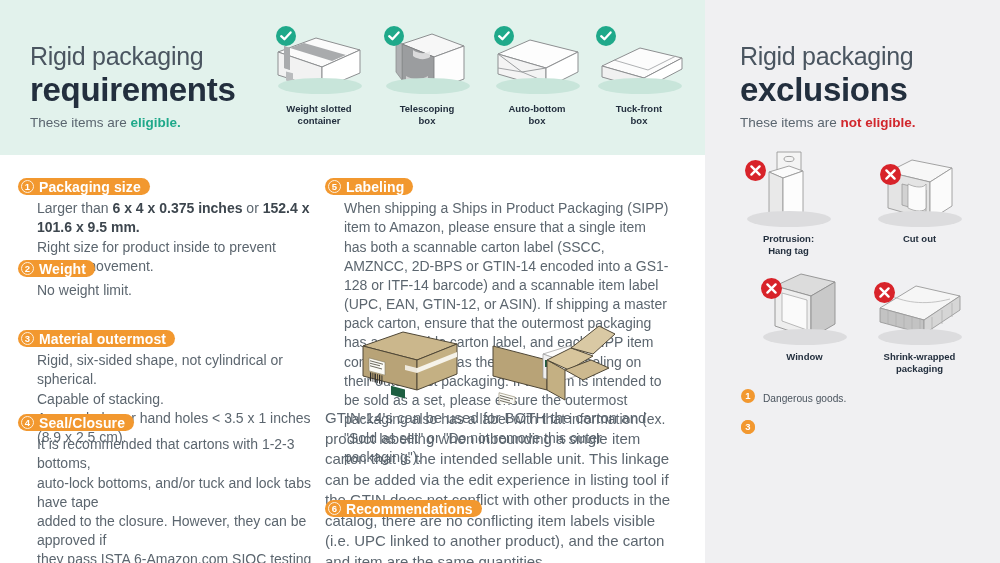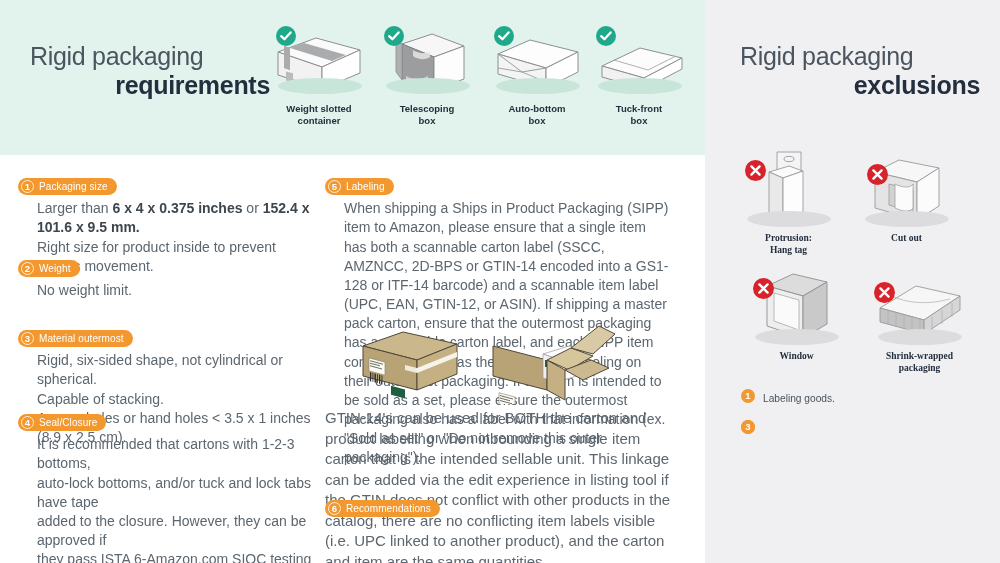--- a/index.html
+++ b/index.html
@@ -12,21 +12,21 @@
   #root { position: relative; width: 956px; height: 563px; background:#701a75; }
 
   
   #left-panel { position:absolute; left:0; top:0; width:705px; height:563px; background:#ffffff; }
   #req-header-band {
     position:absolute; left:0; top:0; width:705px; height:155px;
     background:#e2f2ec;
   }
   #req-title-block { position:absolute; left:30px; top:42px; width:240px; }
   .title-line1 { font-size:25px; color:#4a5560; font-weight:400; letter-spacing:-0.3px; line-height:1.12; }
-  .title-line2 { font-size:25px; color:#232f3e; font-weight:700; letter-spacing:-0.3px; line-height:1.15; margin-top:1px;text-align:right; }
+  .title-line2 { font-size:33px; color:#232f3e; font-weight:700; letter-spacing:-0.3px; line-height:1.15; margin-top:1px; }
   .title-sub { font-size:13.5px; color:#5a656f; margin-top:6px; }
   .title-sub .hl-green { color:#1fa98a; font-weight:700; }
   .title-sub .hl-red { color:#d1262c; font-weight:700; }
 
   
   .thumb-row { position:absolute; top:22px; left:250px; width:440px; height:125px; }
   .thumb { position:absolute; width:110px; text-align:center; }
   .thumb-art { position:relative; height:78px; }
   .thumb-caption { font-size:9.5px; font-weight:700; color:#232f3e; line-height:1.22; margin-top:3px; }
   .ok-badge {
@@ -42,36 +42,36 @@
   
   .pill {
     display:inline-flex; align-items:center; height:17px; border-radius:9px;
     background:#f2982f; padding:0 9px 0 3px; position:relative;
   }
   .pill .num-circle {
     width:13px; height:13px; border-radius:50%; border:1.3px solid #fdf0de;
     color:#ffffff; font-size:9.5px; font-weight:700; display:flex;
     align-items:center; justify-content:center; margin-right:5px; line-height:1;
   }
-  .pill .pill-label { color:#ffffff; font-size:10px; font-weight:400; letter-spacing:0.1px; white-space:nowrap; }
+  .pill .pill-label { color:#ffffff; font-size:14px; font-weight:700; letter-spacing:0.1px; white-space:nowrap; }
   .item-body { font-size:14px; color:#5c666f; line-height:1.37; margin-top:4px; padding-left:19px; }
   .item-body b { color:#3d464e; font-weight:700; }
 
   .col-a { position:absolute; left:18px; width:305px; }
   .col-b { position:absolute; left:325px; width:365px; }
 
   
   .carton-art { position:relative; height:80px; margin:6px 0 4px 22px; }
   .note-text { font-size:15px; color:#5c666f; line-height:1.37; }
 
   
   #right-panel { position:absolute; left:705px; top:0; width:295px; height:563px; background:#f0f0f2; }
   #exc-title-block { position:absolute; left:35px; top:42px; width:240px; }
   .exc-grid { position:absolute; left:18px; top:150px; width:262px; }
-  .exc-cell { position:absolute; width:131px; text-align:center;font-family:Liberation Serif, serif; }
+  .exc-cell { position:absolute; width:131px; text-align:center; }
   .exc-art { position:relative; height:85px; }
   .exc-caption { font-size:9.5px; font-weight:700; color:#232f3e; line-height:1.22; margin-top:-2px; }
   .no-badge {
     position:absolute; width:21px; height:21px; border-radius:50%;
     background:#d8232a; z-index:6; left:12px; top:8px;
   }
   .no-badge svg { position:absolute; left:4px; top:4px; }
   .gshadow { position:absolute; left:24px; bottom:8px; width:84px; height:16px; border-radius:50%; background:#dcdcde; }
 
   .exc-list { position:absolute; left:36px; top:388px; width:248px; }
@@ -90,20 +90,21 @@
 
 <div id="root">
 
   <div id="left-panel">
 
     <div id="req-header-band"></div>
 
     <div id="req-title-block">
       <div class="title-line1">Rigid packaging</div>
       <div class="title-line2">requirements</div>
+      <div class="title-sub"><span>These items are </span><span class="hl-green">eligible.</span></div>
     </div>
 
     <div class="thumb-row">
 
       <div class="thumb" style="left:14px;top:0;">
         <div class="thumb-art">
           <div class="shadow-ell"></div>
           <svg width="110" height="78" viewBox="0 0 110 78">
             <polygon points="14,30 52,16 96,28 58,45" fill="#fbfbfb" stroke="#8d8f91" stroke-width="1"></polygon>
             <polygon points="14,30 58,45 58,67 14,53" fill="#f2f2f2" stroke="#8d8f91" stroke-width="1"></polygon>
@@ -296,20 +297,21 @@
       </div>
     </div>
 
   </div>
 
   <div id="right-panel">
 
     <div id="exc-title-block">
       <div class="title-line1">Rigid packaging</div>
       <div class="title-line2">exclusions</div>
+      <div class="title-sub"><span>These items are </span><span class="hl-red">not eligible.</span></div>
     </div>
 
     <div class="exc-grid">
 
       <div class="exc-cell" style="left:0;top:0;">
         <div class="exc-art">
           <div class="gshadow"></div>
           <svg width="131" height="85" viewBox="0 0 131 85">
             <polygon points="54,2 78,2 78,24 54,24" fill="#f4f4f4" stroke="#9a9a9a" stroke-width="0.9"></polygon>
             <ellipse cx="66" cy="9" rx="5" ry="2.6" fill="none" stroke="#9a9a9a" stroke-width="0.9"></ellipse>
@@ -322,42 +324,42 @@
           <span>Protrusion:</span><br>
           <span>Hang tag</span>
         </div>
         <div class="no-badge" style="left:22px;top:10px;">
           <svg width="13" height="13" viewBox="0 0 13 13">
               <path d="M2.4 2.4 L10.6 10.6 M10.6 2.4 L2.4 10.6" stroke="#ffffff" stroke-width="2.4" stroke-linecap="round"></path>
             </svg>
         </div>
       </div>
 
-      <div class="exc-cell" style="left:118px;top:0;">
+      <div class="exc-cell" style="left:131px;top:0;">
         <div class="exc-art">
           <div class="gshadow"></div>
           <svg width="131" height="85" viewBox="0 0 131 85">
             <polygon points="34,22 58,10 98,18 76,32" fill="#f7f7f7" stroke="#9a9a9a" stroke-width="0.9"></polygon>
             <polygon points="34,22 76,32 76,70 34,58" fill="#e4e4e4" stroke="#9a9a9a" stroke-width="0.9"></polygon>
             <polygon points="76,32 98,18 98,56 76,70" fill="#fbfbfb" stroke="#9a9a9a" stroke-width="0.9"></polygon>
             <path d="M48,34 L72,40 L72,62 L48,55 Z" fill="#d2d2d2" stroke="#9a9a9a" stroke-width="0.8"></path>
             <path d="M54,34 C62,38 70,38 72,34 L72,58 C70,62 62,62 54,58 Z" fill="#fbfbfb" stroke="#9a9a9a" stroke-width="0.7"></path>
           </svg>
         </div>
         <div class="exc-caption">
           <span>Cut out</span>
         </div>
         <div class="no-badge" style="left:26px;top:14px;">
           <svg width="13" height="13" viewBox="0 0 13 13">
               <path d="M2.4 2.4 L10.6 10.6 M10.6 2.4 L2.4 10.6" stroke="#ffffff" stroke-width="2.4" stroke-linecap="round"></path>
             </svg>
         </div>
       </div>
 
-      <div class="exc-cell" style="left:8px;top:118px;">
+      <div class="exc-cell" style="left:16px;top:118px;">
         <div class="exc-art">
           <div class="gshadow"></div>
           <svg width="131" height="85" viewBox="0 0 131 85">
             <polygon points="36,18 62,6 96,14 72,28" fill="#dcdcdc" stroke="#8f8f8f" stroke-width="0.9"></polygon>
             <polygon points="36,18 72,28 72,70 36,58" fill="#eeeeee" stroke="#8f8f8f" stroke-width="0.9"></polygon>
             <polygon points="72,28 96,14 96,56 72,70" fill="#c9c9c9" stroke="#8f8f8f" stroke-width="0.9"></polygon>
             <polygon points="43,25 68,32 68,62 43,53" fill="#fafafa" stroke="#aaaaaa" stroke-width="0.8"></polygon>
           </svg>
         </div>
         <div class="exc-caption">
@@ -399,21 +401,21 @@
               <path d="M2.4 2.4 L10.6 10.6 M10.6 2.4 L2.4 10.6" stroke="#ffffff" stroke-width="2.4" stroke-linecap="round"></path>
             </svg>
         </div>
       </div>
     </div>
 
     <div class="exc-list">
       <div class="exc-li">
         <span class="dot">1</span>
         <span class="txt">
-          <span>Labeling goods.</span>
+          <span>Dangerous goods.</span>
         </span>
       </div>
       <div class="exc-li">
         <span class="dot">2</span>
       </div>
       <div class="exc-li">
         <span class="dot">3</span>
       </div>
     </div>
 

